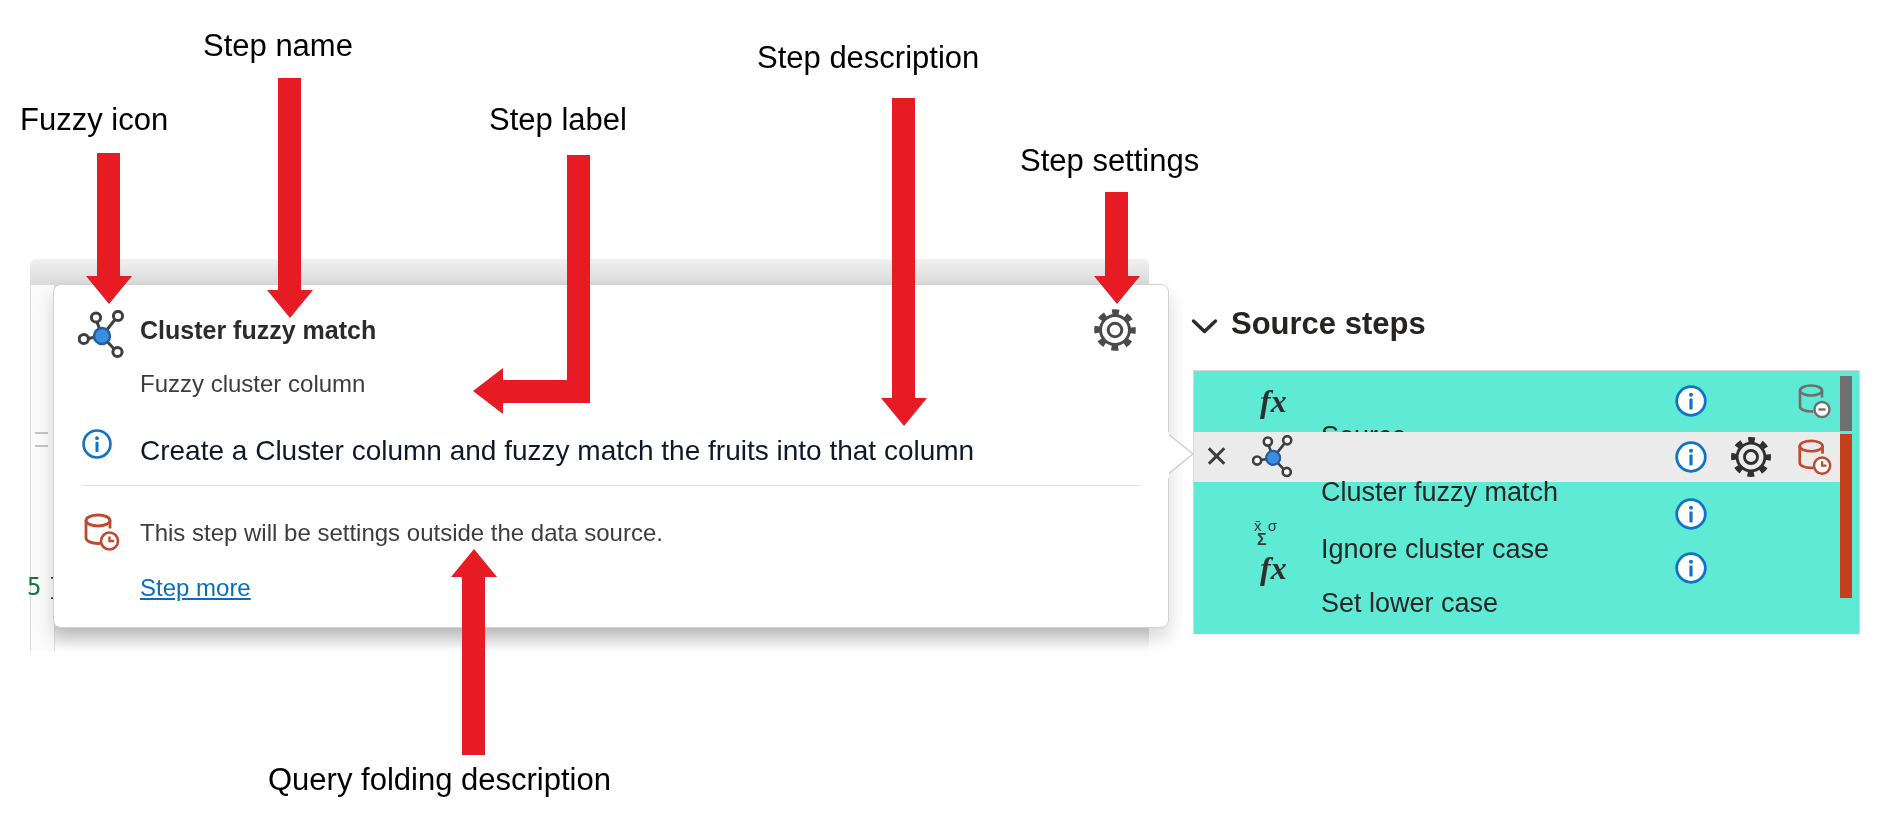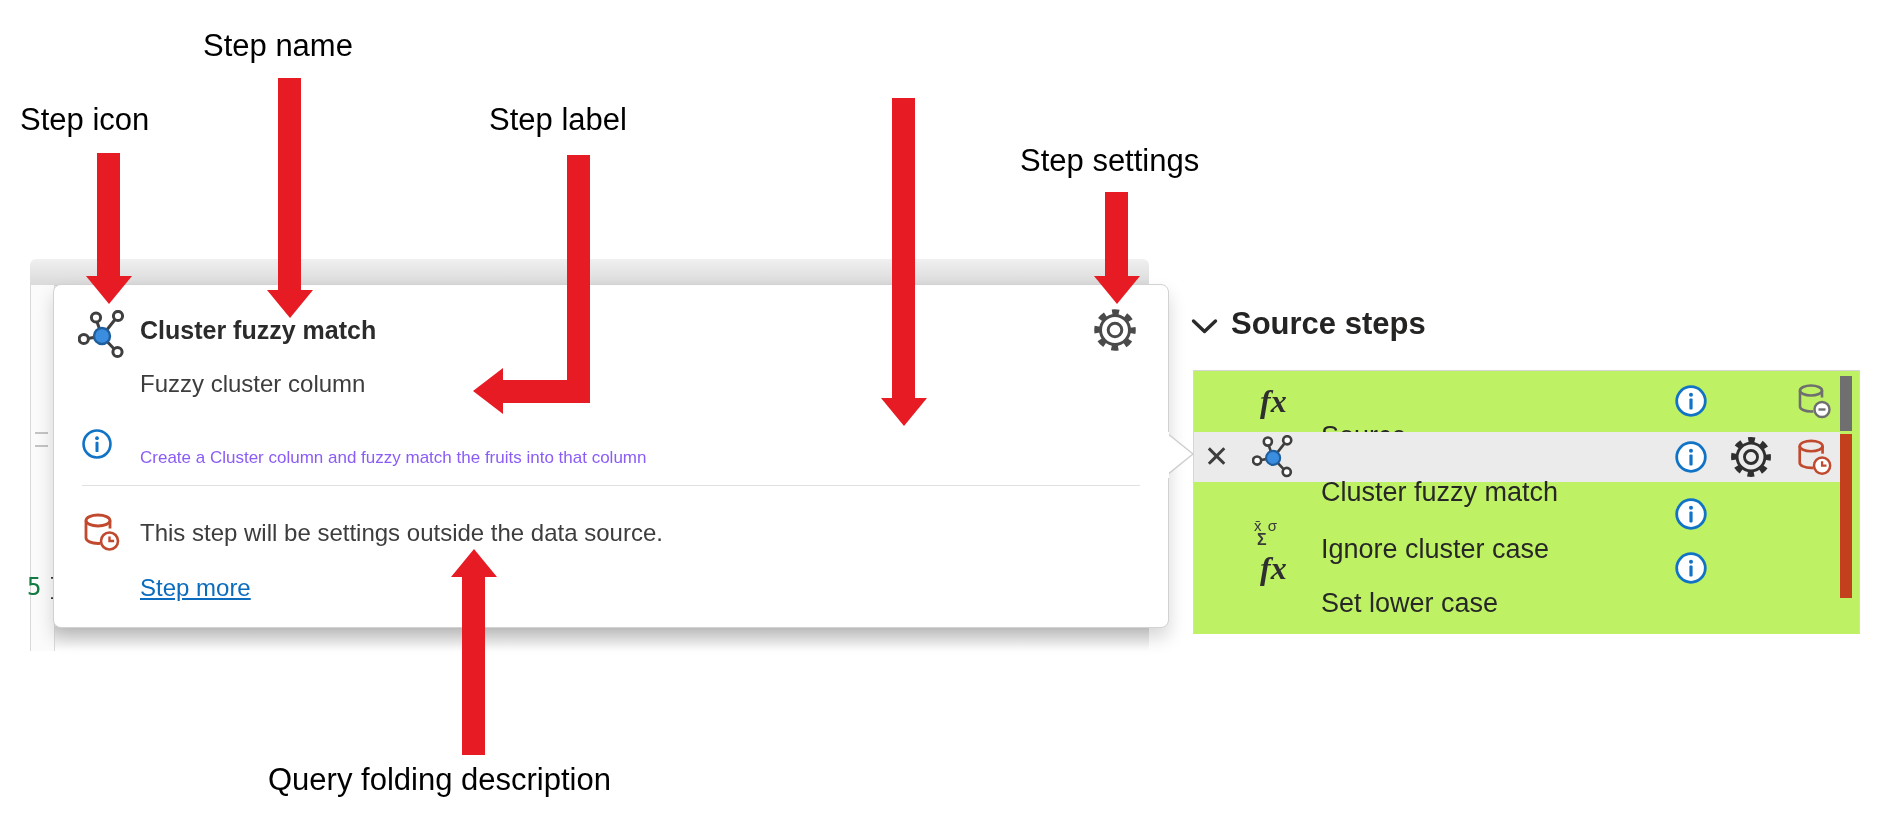--- a/index.html
+++ b/index.html
@@ -25,31 +25,31 @@
                font-family:"DejaVu Sans Mono",monospace;}
   .ed-bracket{position:absolute;left:16px;top:291px;font-size:24px;color:#333;line-height:1;
               font-family:"DejaVu Sans Mono",monospace;}
   .ed-shadow{position:absolute;left:30px;top:626px;width:1119px;height:25px;z-index:4;
              background:linear-gradient(#d8d8d8,rgba(255,255,255,0));}
   
   .card{position:absolute;left:53px;top:284px;width:1114px;height:342px;background:#fff;
         border:1px solid #d2d2d2;border-radius:8px;box-shadow:0 10px 18px rgba(0,0,0,.16);z-index:10;}
   .card .title{position:absolute;left:86px;top:30px;font-size:25px;font-weight:700;color:#2b2b2b;line-height:1.2;white-space:nowrap;}
   .card .steplabel{position:absolute;left:86px;top:85px;font-size:24px;color:#3d3d3d;line-height:1.2;white-space:nowrap;}
-  .card .desc{position:absolute;left:86px;top:163px;font-size:17px;color:#8b5cf6;line-height:1.2;white-space:nowrap;}
+  .card .desc{position:absolute;left:86px;top:149px;font-size:28px;color:#0f172a;line-height:1.2;white-space:nowrap;}
   .card .divider{position:absolute;left:28px;right:28px;top:200px;height:1px;background:#e1e1e1;}
   .card .foldtext{position:absolute;left:86px;top:234px;font-size:24px;color:#3d3d3d;line-height:1.2;white-space:nowrap;}
   .card .learn{position:absolute;left:86px;top:289px;font-size:24px;color:#0b6cbe;line-height:1.2;
                text-decoration:underline;white-space:nowrap;cursor:pointer;}
   .gearbtn{position:absolute;left:1036px;top:20px;width:50px;height:50px;cursor:pointer;}
   .caret{position:absolute;left:1113px;top:147px;z-index:12;}
   
   .as-header{position:absolute;left:1231px;top:305px;font-size:31px;font-weight:700;color:#252423;line-height:1.2;z-index:8;white-space:nowrap;}
   .as-chevron{position:absolute;left:1191px;top:318px;z-index:8;cursor:pointer;}
-  .panel{position:absolute;left:1193px;top:370px;width:667px;height:264px;background:#bef264;
+  .panel{position:absolute;left:1193px;top:370px;width:667px;height:264px;background:#5eead4;
          border:1px solid #d6d6d6;border-bottom:none;box-sizing:border-box;z-index:6;}
   .row{position:absolute;left:0;width:646px;height:48px;cursor:pointer;}
   .row.sel{background:#ebebeb;height:50px;}
   .row .name{position:absolute;left:127px;top:50%;transform:translateY(-50%);font-size:27px;color:#272727;line-height:1.1;white-space:nowrap;margin-top:36px;}
   .fx{font-family:"Liberation Serif",serif;font-style:italic;font-weight:600;font-size:32px;color:#2f2f2f;line-height:1;}
   .row .fx{position:absolute;left:66px;top:50%;transform:translateY(-50%);}
   .row .ic{position:absolute;top:50%;transform:translateY(-50%);}
   .row .info{left:480px;}
   .row .rgear{left:533px;width:48px;height:48px;}
   .row .rdb{left:600px;}
@@ -60,23 +60,24 @@
   .statsic .b{display:block;font-size:16px;margin:-1px 0 0 3px;font-weight:600;}
   .bar{position:absolute;left:646px;width:12px;}
   .bar.gray{background:#6f6f6f;top:5px;height:55px;}
   .bar.orange{background:#c2401c;top:63px;height:164px;}
 </style>
 </head>
 <body>
 
 <div id="canvas">
 
-  <div class="ann" style="left:20px;top:104px">Step icon</div>
+  <div class="ann" style="left:20px;top:104px">Fuzzy icon</div>
   <div class="ann" style="left:203px;top:30px">Step name</div>
   <div class="ann" style="left:489px;top:104px">Step label</div>
+  <div class="ann" style="left:757px;top:42px">Step description</div>
   <div class="ann" style="left:1020px;top:145px">Step settings</div>
   <div class="ann" style="left:268px;top:764px">Query folding description</div>
 
   <div>
     <div class="stem" style="left:97px;top:153px;width:23px;height:123px"></div>
     <div class="tri tri-down" style="left:86px;top:276px"></div>
   </div>
   <div>
     <div class="stem" style="left:278px;top:78px;width:23px;height:212px"></div>
     <div class="tri tri-down" style="left:267px;top:290px"></div>

